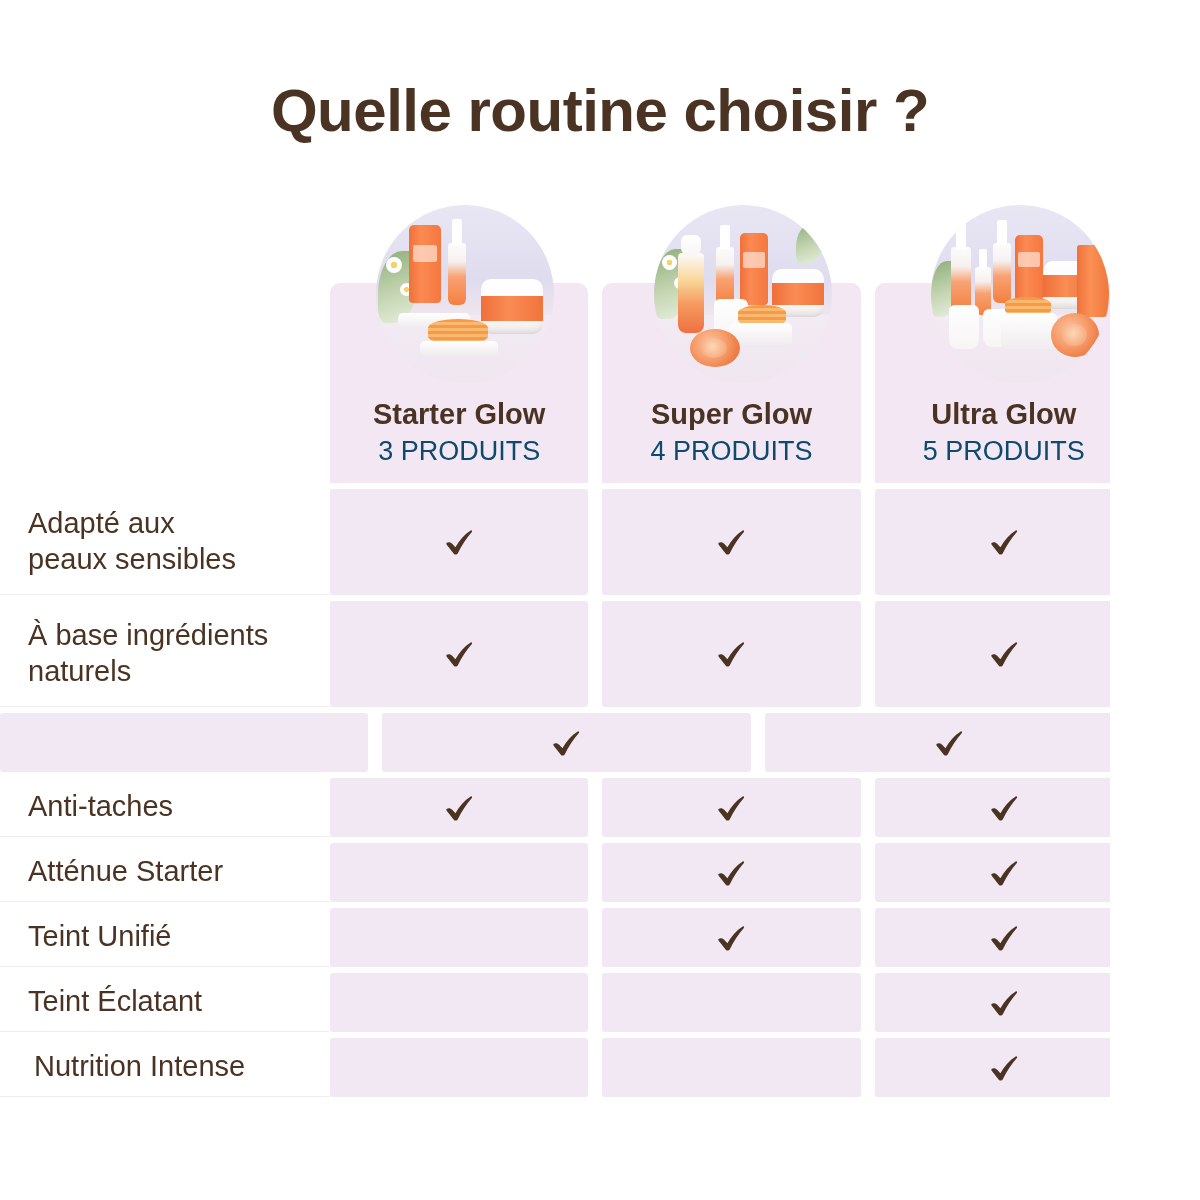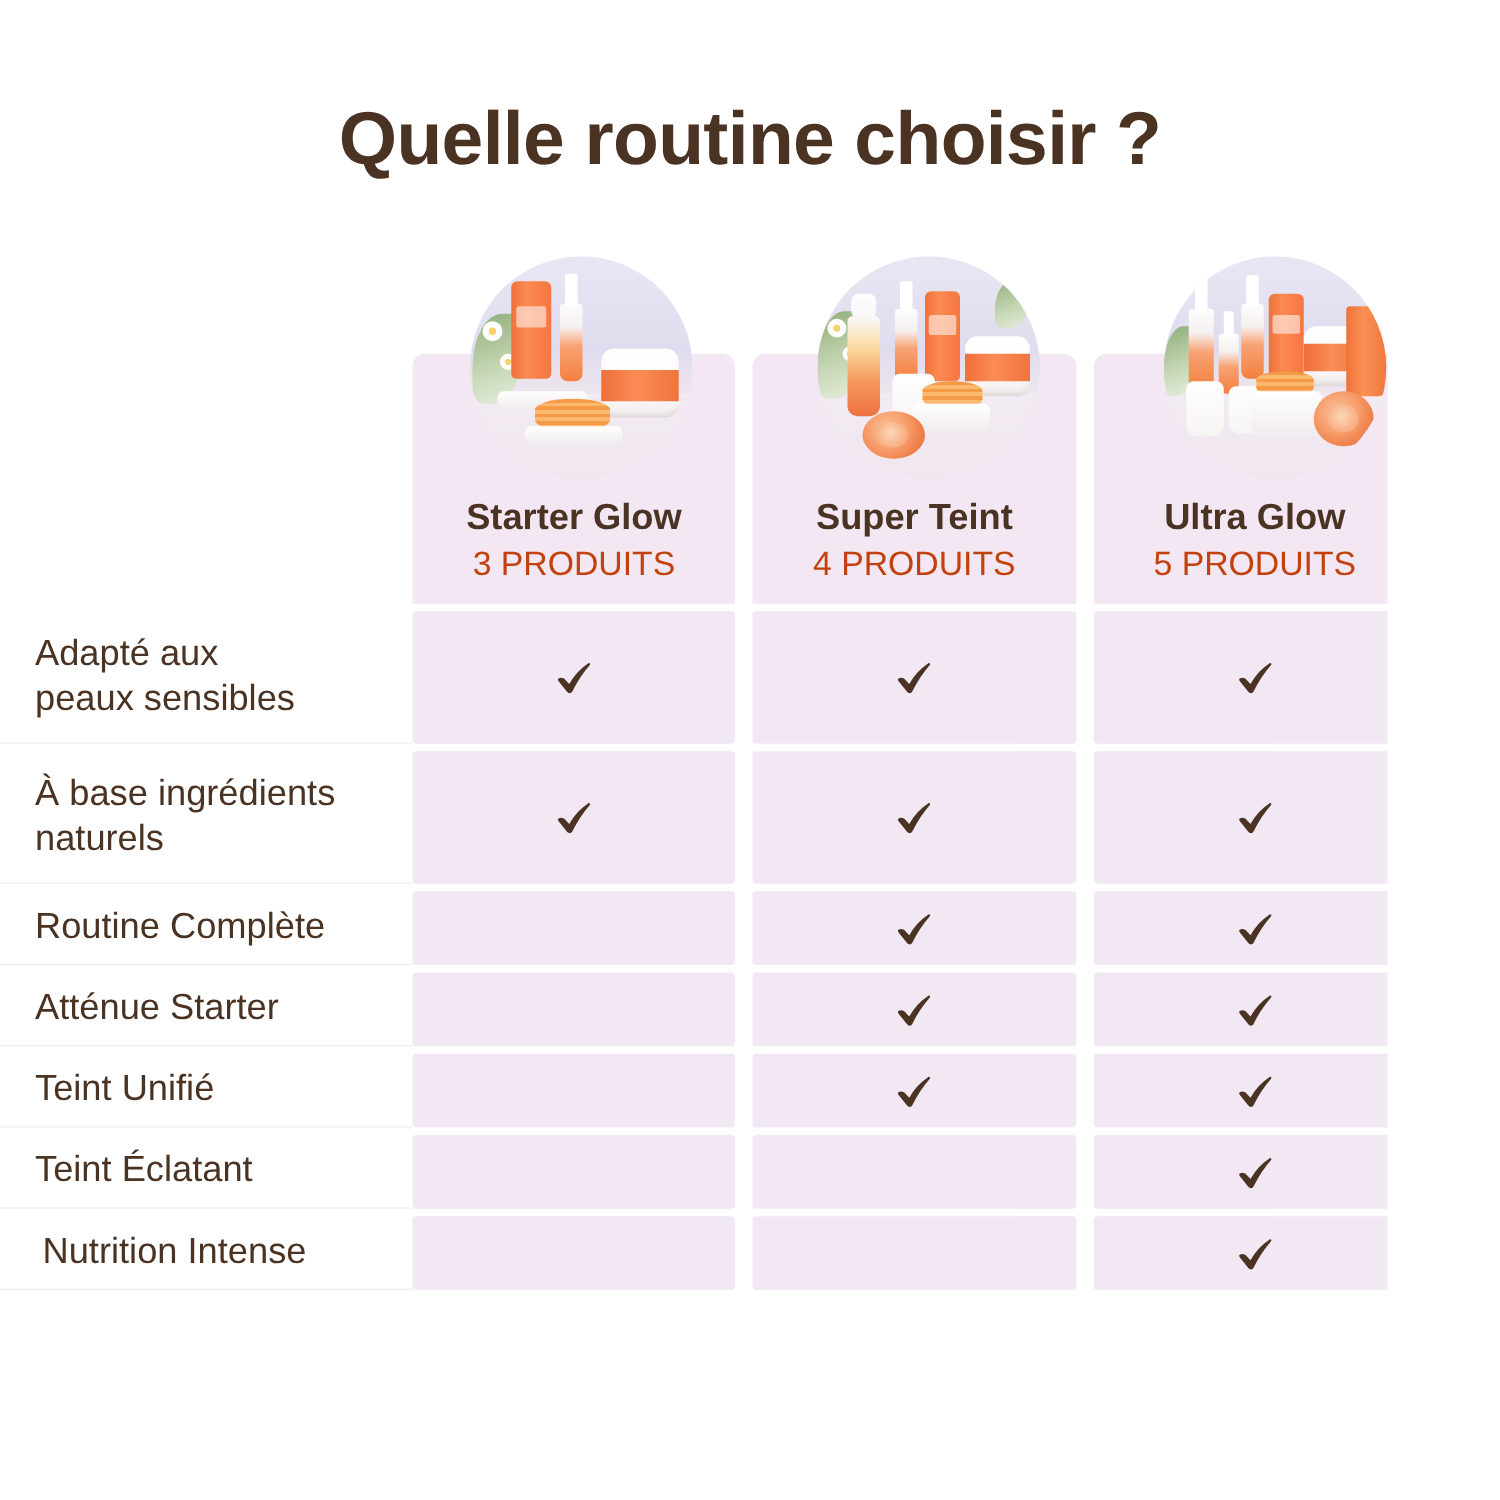--- a/index.html
+++ b/index.html
@@ -187,21 +187,21 @@
   .head-cell:last-child { margin-right: 67px; }
   .head-name {
     font-size: 29px;
     font-weight: 700;
     color: #4a3322;
     line-height: 1.15;
   }
   .head-count {
     font-size: 27px;
     font-weight: 400;
-    color: #c2410c;
+    color: #0c4a6e;
     line-height: 1.2;
     margin-top: 3px;
   }
 
   
   .rows {
     position: absolute;
     left: 0;
     top: 289px;
     width: 1200px;
@@ -327,21 +327,21 @@
 
     <div class="head-row">
       <div class="head-spacer"></div>
 
       <div class="head-cell">
         <div class="head-name">Starter Glow</div>
         <div class="head-count">3 PRODUITS</div>
       </div>
 
       <div class="head-cell">
-        <div class="head-name">Super Teint</div>
+        <div class="head-name">Super Glow</div>
         <div class="head-count">4 PRODUITS</div>
       </div>
 
       <div class="head-cell">
         <div class="head-name">Ultra Glow</div>
         <div class="head-count">5 PRODUITS</div>
       </div>
     </div>
 
     <div class="rows" id="rows">
@@ -377,23 +377,40 @@
               <path d="M4.2 17.0 C6.0 15.6 8.2 16.1 9.6 17.6 L12.6 20.9 C16.4 14.3 21.0 9.1 27.0 5.2 C27.9 4.6 28.8 5.7 28.1 6.5 C23.1 12.2 18.4 19.1 14.9 26.6 C14.2 28.1 12.1 28.3 11.1 27.0 L4.6 18.8 C4.1 18.2 4.0 17.4 4.2 17.0 Z" fill="currentColor"></path>
             </svg>
           </div>
           <div class="fcell">
             <svg class="check" viewBox="0 0 32 32" aria-hidden="true">
               <path d="M4.2 17.0 C6.0 15.6 8.2 16.1 9.6 17.6 L12.6 20.9 C16.4 14.3 21.0 9.1 27.0 5.2 C27.9 4.6 28.8 5.7 28.1 6.5 C23.1 12.2 18.4 19.1 14.9 26.6 C14.2 28.1 12.1 28.3 11.1 27.0 L4.6 18.8 C4.1 18.2 4.0 17.4 4.2 17.0 Z" fill="currentColor"></path>
             </svg>
           </div>
         </div>
         <div class="frow short">
-          <div class="flabel" style="white-space: pre-line;">Routine Complète</div>
-          <div class="fcell">
-            <svg class="check off" viewBox="0 0 32 32" aria-hidden="true">
+          <div class="fcell">
+            <svg class="check off" viewBox="0 0 32 32" aria-hidden="true">
+              <path d="M4.2 17.0 C6.0 15.6 8.2 16.1 9.6 17.6 L12.6 20.9 C16.4 14.3 21.0 9.1 27.0 5.2 C27.9 4.6 28.8 5.7 28.1 6.5 C23.1 12.2 18.4 19.1 14.9 26.6 C14.2 28.1 12.1 28.3 11.1 27.0 L4.6 18.8 C4.1 18.2 4.0 17.4 4.2 17.0 Z" fill="currentColor"></path>
+            </svg>
+          </div>
+          <div class="fcell">
+            <svg class="check" viewBox="0 0 32 32" aria-hidden="true">
+              <path d="M4.2 17.0 C6.0 15.6 8.2 16.1 9.6 17.6 L12.6 20.9 C16.4 14.3 21.0 9.1 27.0 5.2 C27.9 4.6 28.8 5.7 28.1 6.5 C23.1 12.2 18.4 19.1 14.9 26.6 C14.2 28.1 12.1 28.3 11.1 27.0 L4.6 18.8 C4.1 18.2 4.0 17.4 4.2 17.0 Z" fill="currentColor"></path>
+            </svg>
+          </div>
+          <div class="fcell">
+            <svg class="check" viewBox="0 0 32 32" aria-hidden="true">
+              <path d="M4.2 17.0 C6.0 15.6 8.2 16.1 9.6 17.6 L12.6 20.9 C16.4 14.3 21.0 9.1 27.0 5.2 C27.9 4.6 28.8 5.7 28.1 6.5 C23.1 12.2 18.4 19.1 14.9 26.6 C14.2 28.1 12.1 28.3 11.1 27.0 L4.6 18.8 C4.1 18.2 4.0 17.4 4.2 17.0 Z" fill="currentColor"></path>
+            </svg>
+          </div>
+        </div>
+        <div class="frow short">
+          <div class="flabel" style="white-space: pre-line;">Anti-taches</div>
+          <div class="fcell">
+            <svg class="check" viewBox="0 0 32 32" aria-hidden="true">
               <path d="M4.2 17.0 C6.0 15.6 8.2 16.1 9.6 17.6 L12.6 20.9 C16.4 14.3 21.0 9.1 27.0 5.2 C27.9 4.6 28.8 5.7 28.1 6.5 C23.1 12.2 18.4 19.1 14.9 26.6 C14.2 28.1 12.1 28.3 11.1 27.0 L4.6 18.8 C4.1 18.2 4.0 17.4 4.2 17.0 Z" fill="currentColor"></path>
             </svg>
           </div>
           <div class="fcell">
             <svg class="check" viewBox="0 0 32 32" aria-hidden="true">
               <path d="M4.2 17.0 C6.0 15.6 8.2 16.1 9.6 17.6 L12.6 20.9 C16.4 14.3 21.0 9.1 27.0 5.2 C27.9 4.6 28.8 5.7 28.1 6.5 C23.1 12.2 18.4 19.1 14.9 26.6 C14.2 28.1 12.1 28.3 11.1 27.0 L4.6 18.8 C4.1 18.2 4.0 17.4 4.2 17.0 Z" fill="currentColor"></path>
             </svg>
           </div>
           <div class="fcell">
             <svg class="check" viewBox="0 0 32 32" aria-hidden="true">

